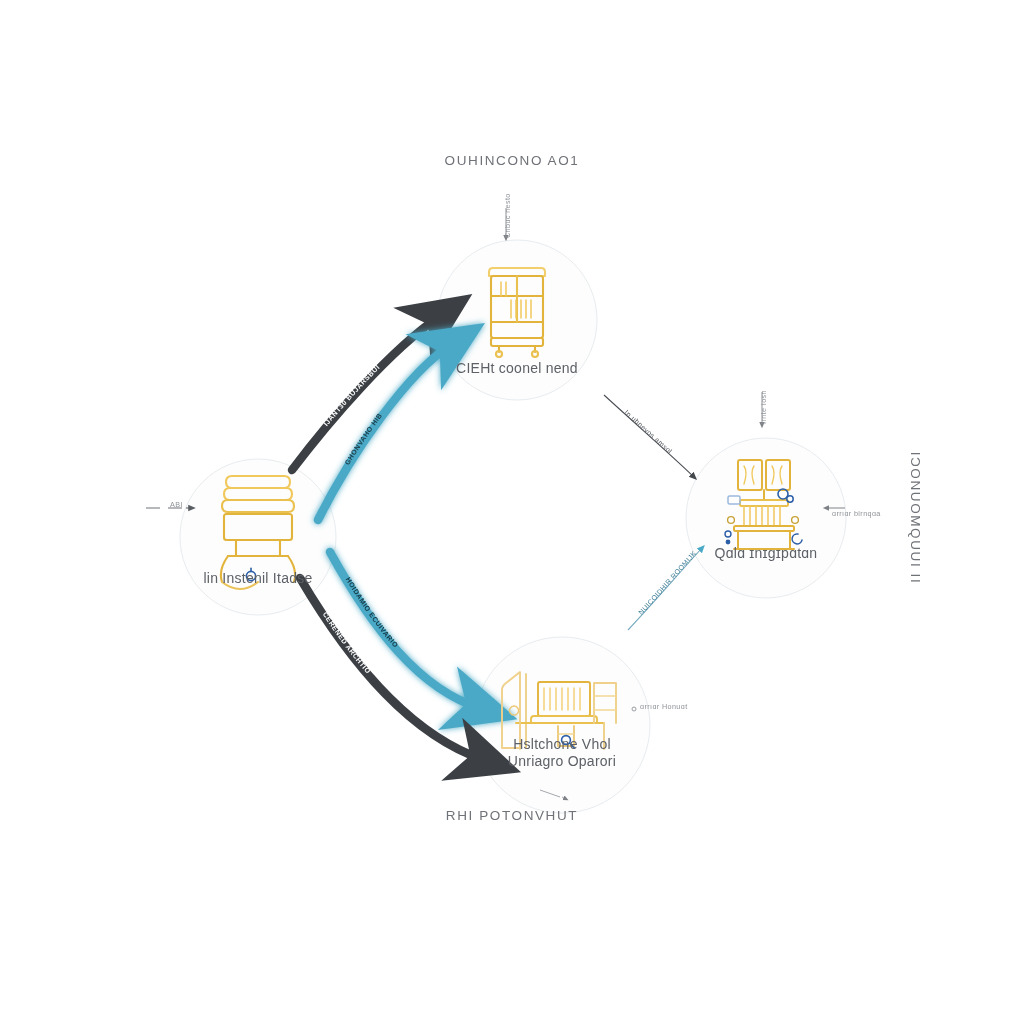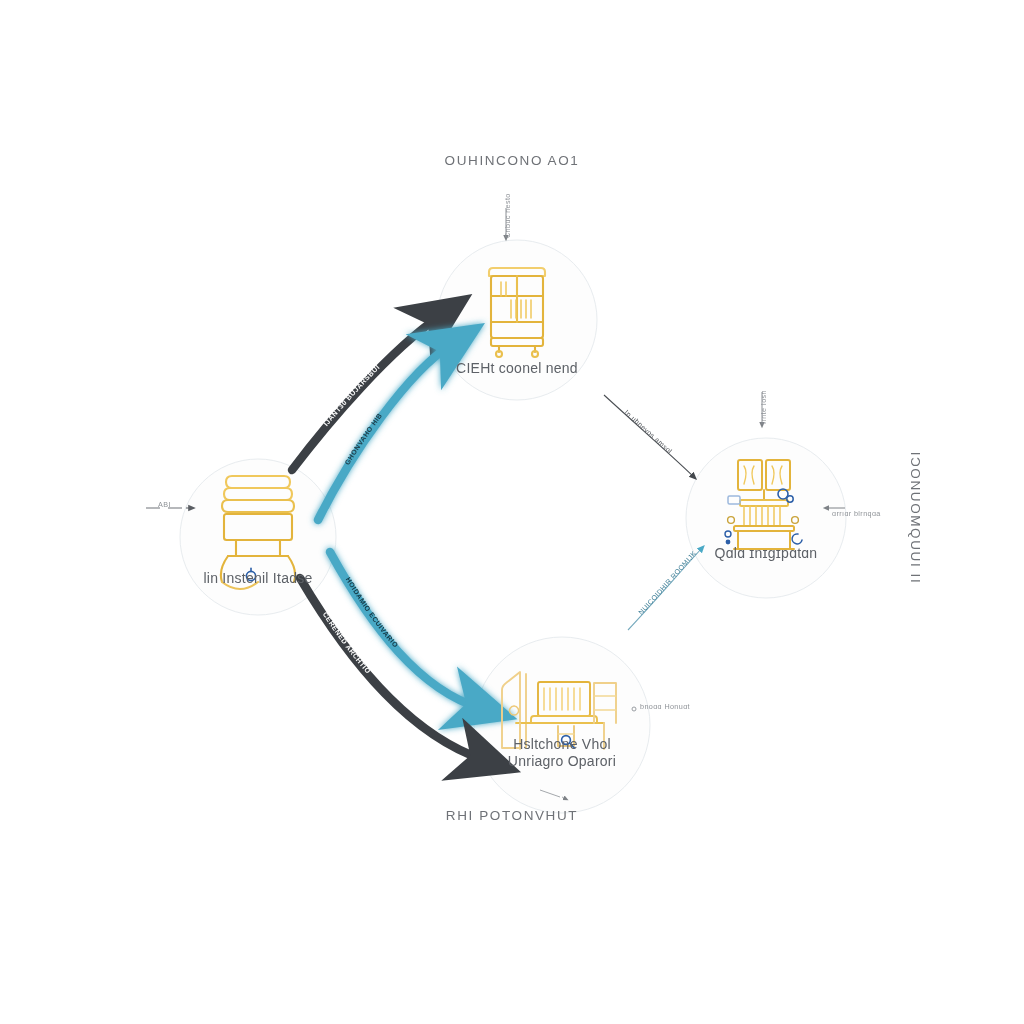--- a/index.html
+++ b/index.html
@@ -226,18 +226,18 @@
   <div class="caption" id="title-top">OUHINCONO AO1</div>
   <div class="caption" id="title-bottom">RHI POTONVHUT</div>
   <div class="caption" id="title-right">IƆONUOMQUUI II</div>
 
   <div class="node-label" style="left:258px;top:570px;">Ɩin Instenil Itadse</div>
   <div class="node-label" style="left:517px;top:360px;">CIEHt coonel nend</div>
   <div class="node-label" style="left:766px;top:545px;">Qɑlɑ ɪnɪɡɪpɑtɑn</div>
   <div class="node-label" style="left:562px;top:736px;">Hsltchone Vhol
 Unriagro Oparori</div>
 
-  <div class="micro" style="left:158px;top:500px;">ABI</div>
+  <div class="micro" style="left:170px;top:500px;">ABI</div>
   <div class="micro" style="left:503px;top:238px;transform:rotate(-90deg);transform-origin:0 0;">Cnbuc nesto</div>
   <div class="micro" style="left:759px;top:424px;transform:rotate(-90deg);transform-origin:0 0;">Irnte Iosn</div>
   <div class="micro" style="left:832px;top:501px;margin-top:8px;">ɑrrıɑr blrnqɑa</div>
-  <div class="micro" style="left:640px;top:702px;">bnoɑɑ Honuɑt</div>
+  <div class="micro" style="left:640px;top:702px;">ɑrrıɑr Honuɑt</div>
 </div>
 
 </body></html>

